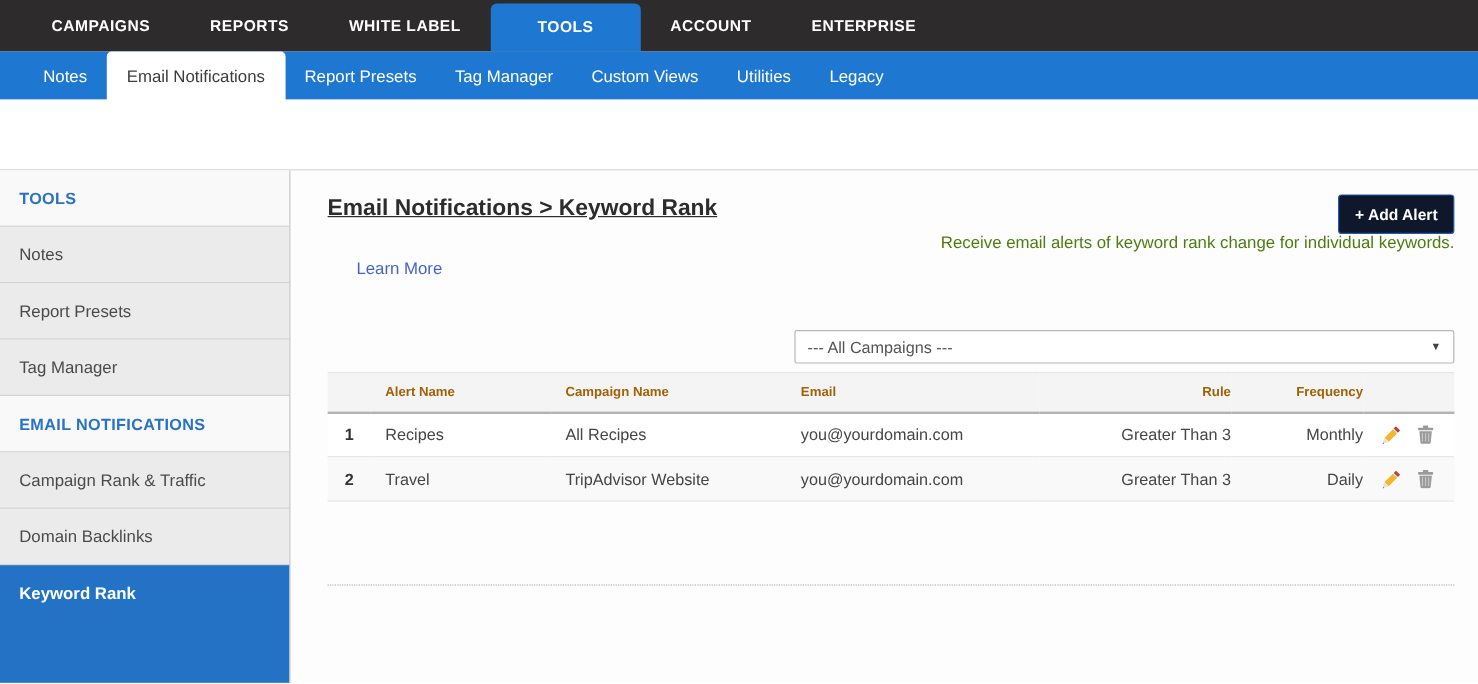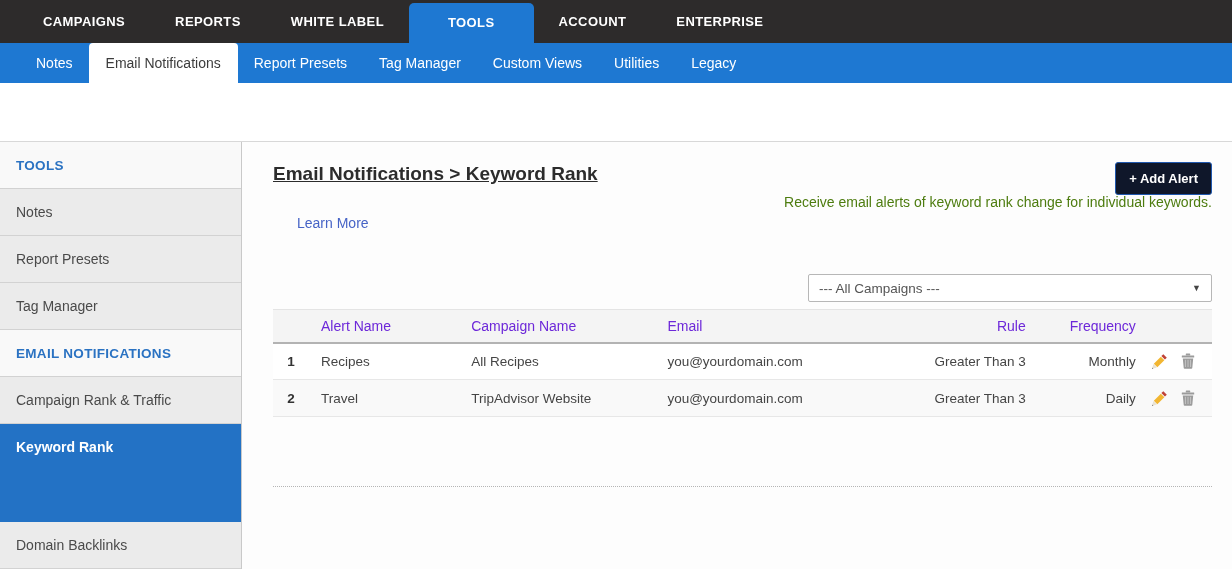--- a/index.html
+++ b/index.html
@@ -39,28 +39,28 @@
   .page-title { font-size:19px; font-weight:700; color:#2c2c2c;text-decoration:underline; }
   .page-desc { font-size:14px; color:#4d7c0f; margin-top:9px;text-align:right; }
   .learn-more { font-size:14px; color:#4663c6; margin-top:5px; display:inline-block;
     cursor:pointer; text-decoration:none;margin-left:24px; }
   .add-alert-btn { position:absolute; top:20px; right:20px; background:#0f172a;
     border:1px solid #2058ae; color:#fff; font-size:13px; font-weight:700;
     padding:8px 13px; border-radius:3px; cursor:pointer;
     font-family:"Liberation Sans","DejaVu Sans",sans-serif; }
 
   .filter-row { margin-top:42px; display:flex; justify-content:flex-end; }
-  .campaign-select { width:404px; height:28px; background:#fff; border:1px solid #b7b7b7;
+  .campaign-select { width:550px; height:28px; background:#fff; border:1px solid #b7b7b7;
     border-radius:2px; display:flex; align-items:center; justify-content:space-between;
     padding:0 10px; font-size:13.5px; color:#555; cursor:pointer; }
   .select-arrow { font-size:9px; color:#444; }
 
   
   table.alerts { width:100%; border-collapse:collapse; margin-top:7px; table-layout:fixed; }
-  .alerts th { background:#f4f4f4; color:#6d28d9; font-size:14px; font-weight:400;
+  .alerts th { background:#f4f4f4; color:#a16207; font-size:11px; font-weight:700;
     height:33px; border-top:1px solid #e4e4e4; border-bottom:2px solid #b3b3b3;
     text-align:left; padding-left:12px; }
   .alerts th.c, .alerts td.c { text-align:right; padding-left:0; }
   .alerts td { height:37px; font-size:13.5px; color:#454545;
     border-bottom:1px solid #e7e7e7; padding-left:12px; background:#fff; }
   .alerts tr.odd td { background:#f9f9f9; }
   .alerts td.rownum { font-weight:700; color:#333; text-align:center; padding-left:0; }
   .col-num{width:36px;} .col-alert{width:150px;} .col-camp{width:196px;}
   .col-email{width:210px;} .col-rule{width:160px;} .col-freq{width:110px;} .col-act{width:76px;}
   .action-cell { text-align:center; padding-left:0 !important; white-space:nowrap; }
@@ -96,22 +96,22 @@
 
 <div class="main-row">
 
   <aside class="sidebar">
     <div class="side-header">TOOLS</div>
     <div class="side-item">Notes</div>
     <div class="side-item">Report Presets</div>
     <div class="side-item">Tag Manager</div>
     <div class="side-header">EMAIL NOTIFICATIONS</div>
     <div class="side-item">Campaign Rank &amp; Traffic</div>
+    <div class="side-item">Domain Backlinks</div>
     <div class="side-item active">Keyword Rank</div>
-    <div class="side-item">Domain Backlinks</div>
   </aside>
 
   <main class="content">
     <h1 class="page-title">Email Notifications &gt; Keyword Rank</h1>
     <div class="page-desc">Receive email alerts of keyword rank change for individual keywords.</div>
     <a class="learn-more">Learn More</a>
     <button class="add-alert-btn">+ Add Alert</button>
 
     <div class="filter-row">
       <div class="campaign-select">

